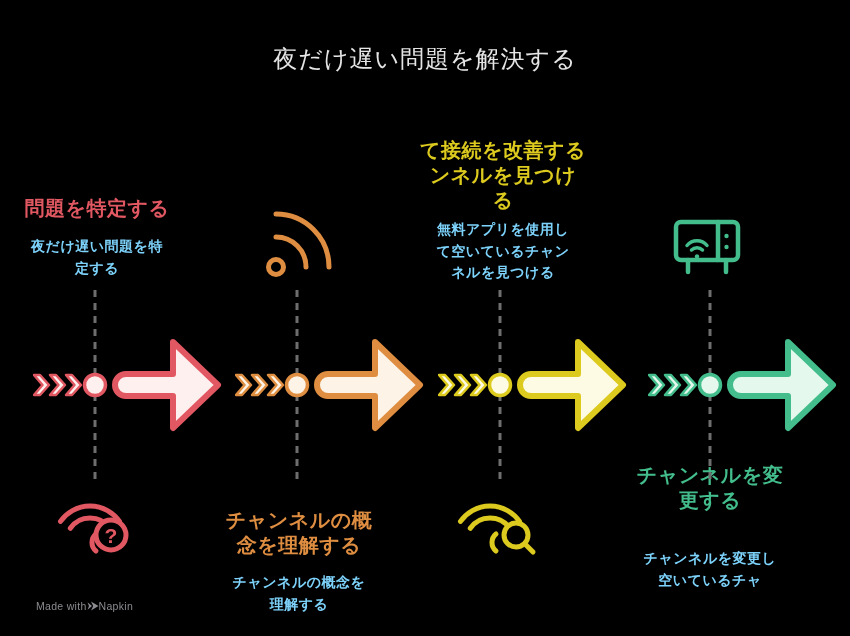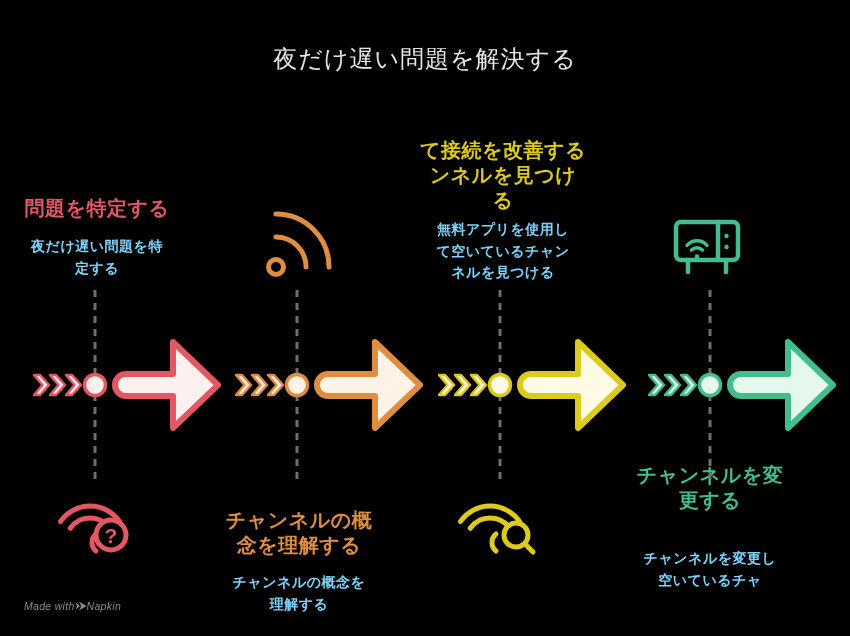--- a/index.html
+++ b/index.html
@@ -16,22 +16,22 @@
   .desc{position:absolute;transform:translateX(-50%);text-align:center;
         white-space:pre-line;font-size:14px;font-weight:600;line-height:21.5px;
         letter-spacing:0.5px;color:#7dd3fc;width:210px;}
 
   .dash{position:absolute;top:290px;height:192px;width:3px;transform:translateX(-50%);
         background:repeating-linear-gradient(to bottom,#6e6e6e 0 7px,transparent 7px 13px);
         z-index:1;}
   .arrow{position:absolute;top:337px;width:190px;height:96px;z-index:2;}
   .icon{position:absolute;z-index:2;}
 
-  .footer{position:absolute;left:24px;top:600px;display:flex;align-items:center;
-          font-size:10.5px;color:#8b8b90;letter-spacing:0.3px;font-style:italic;}
+  .footer{position:absolute;left:36px;top:600px;display:flex;align-items:center;
+          font-size:10.5px;color:#8b8b90;letter-spacing:0.3px;}
 </style>
 </head>
 <body>
 
 <svg width="0" height="0" style="position:absolute">
   <defs>
     <symbol id="arrow-motif" viewBox="0 0 190 96">
       <g fill="var(--f)" stroke="var(--c)" stroke-width="2.5" stroke-linejoin="round">
         <path transform="translate(0,37)" d="M1,1 L7,1 L16,11 L7,21 L1,21 L9.5,11 Z"></path>
         <path transform="translate(16,37)" d="M1,1 L7,1 L16,11 L7,21 L1,21 L9.5,11 Z"></path>

